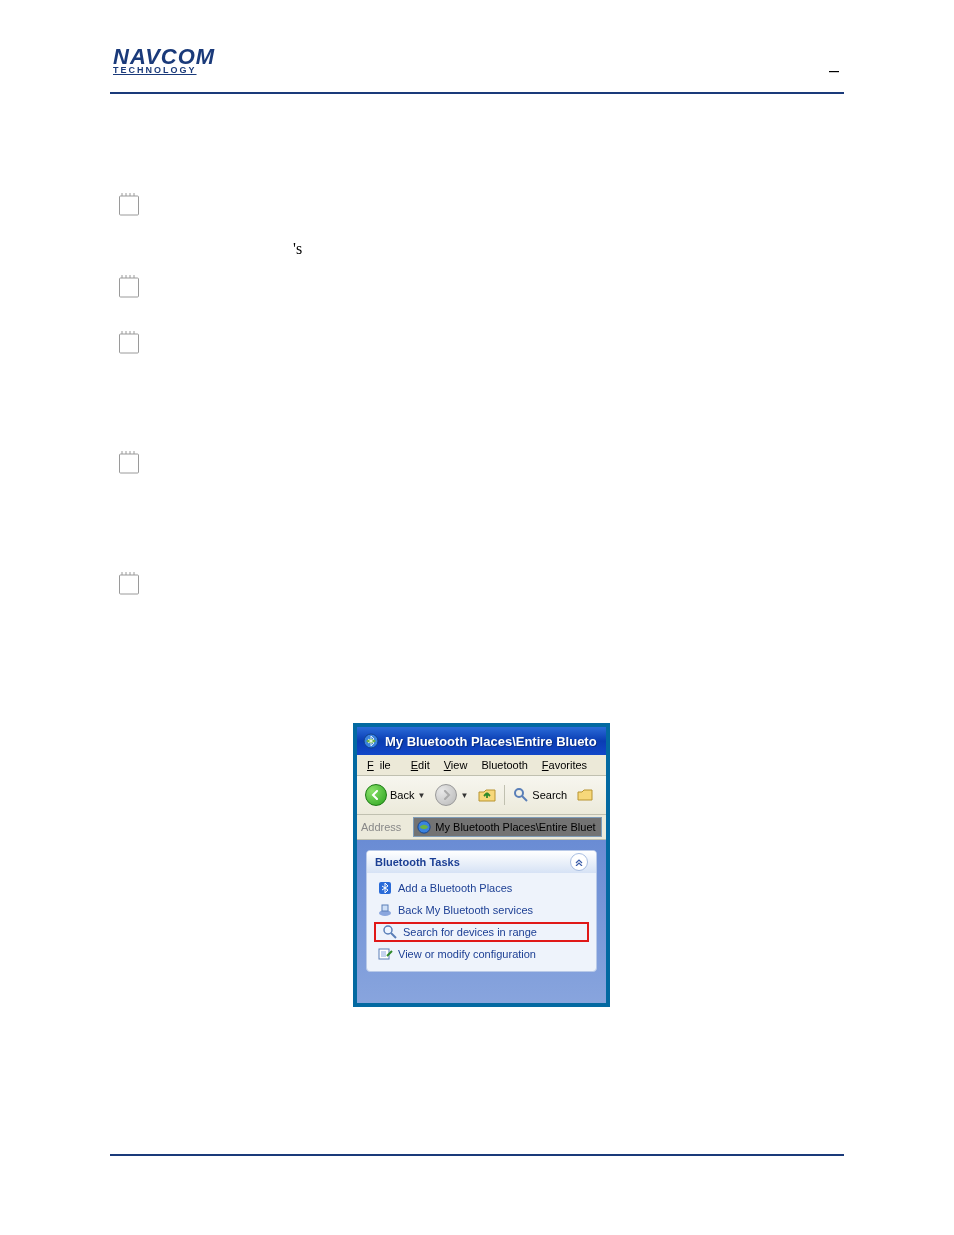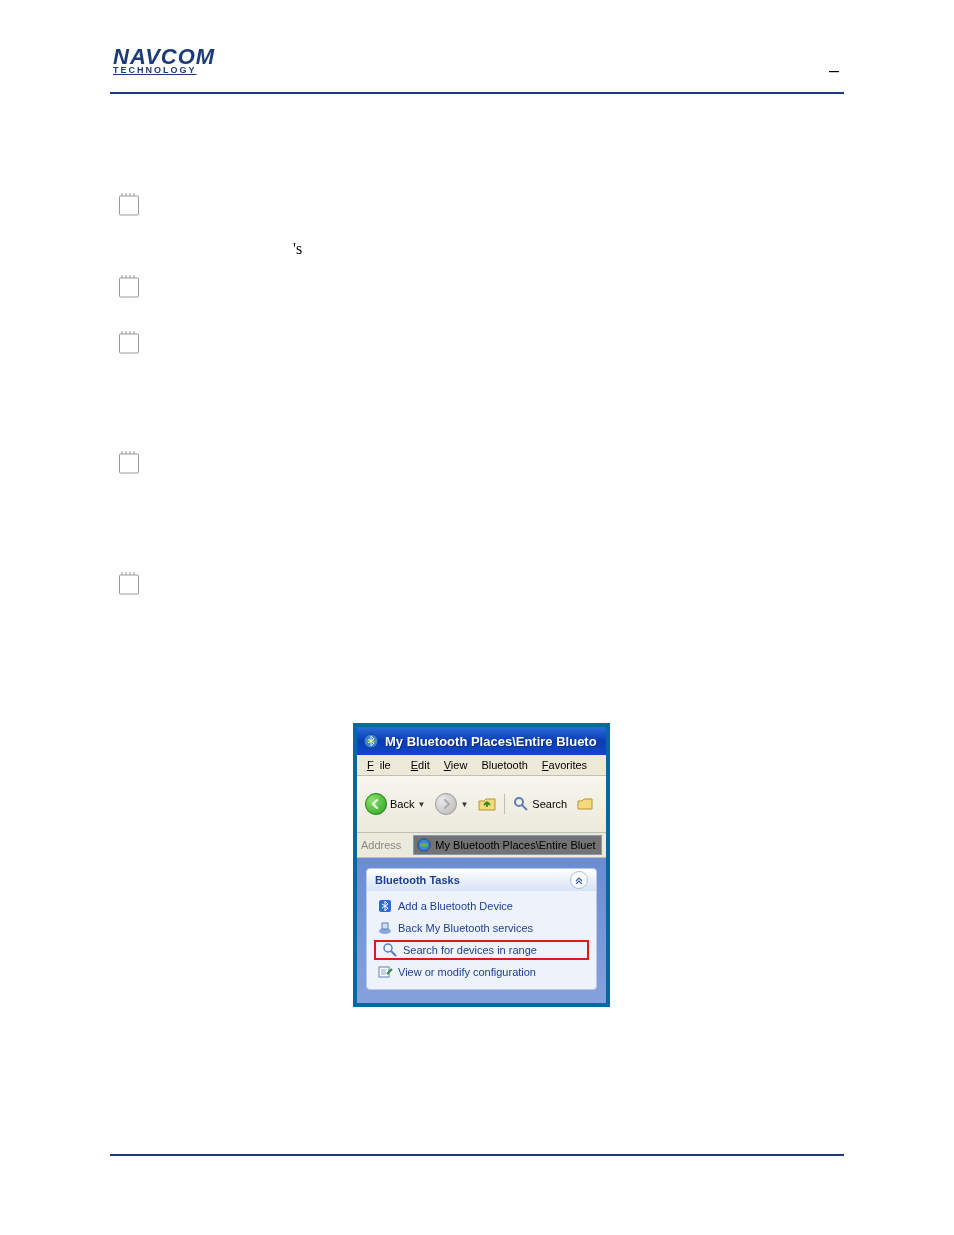--- a/index.html
+++ b/index.html
@@ -124,21 +124,21 @@
     padding: 1px 6px;
     cursor: default;
   }
   .xp-menubar span u { text-decoration: underline; }
   .xp-toolbar {
     height: 30px;
     background: linear-gradient(to bottom, #f7f6ef 0%, #eceadb 100%);
     border-bottom: 1px solid #c0c0b0;
     display: flex;
     align-items: center;
-    padding: 13px 4px;
+    padding: 4px 4px;
     gap: 2px;
     font-size: 11px;
     white-space: nowrap;
   }
   .tb-btn {
     display: inline-flex;
     align-items: center;
     gap: 3px;
     padding: 2px 4px;
     color: #000;
@@ -376,21 +376,21 @@
           </span>
         </div>
         <div class="tasks-list">
           <div class="task-item">
             <span class="ic">
               <svg viewBox="0 0 16 16">
                   <rect x="2" y="2" width="12" height="12" rx="2" fill="#2a6bd8"></rect>
                   <path d="M8 3 V13 M8 3 L11 6 L5 10 M8 13 L11 10 L5 6" stroke="#fff" stroke-width="1" fill="none"></path>
                 </svg>
             </span>
-            <span>Add a Bluetooth Device</span>
+            <span>Add a Bluetooth Places</span>
           </div>
           <div class="task-item">
             <span class="ic">
               <svg viewBox="0 0 16 16">
                   <ellipse cx="8" cy="11" rx="6" ry="3" fill="#8aa6de"></ellipse>
                   <rect x="5" y="3" width="6" height="6" fill="#cfe0f7" stroke="#5a7fb8"></rect>
                 </svg>
             </span>
             <span>Back My Bluetooth services</span>
           </div>

